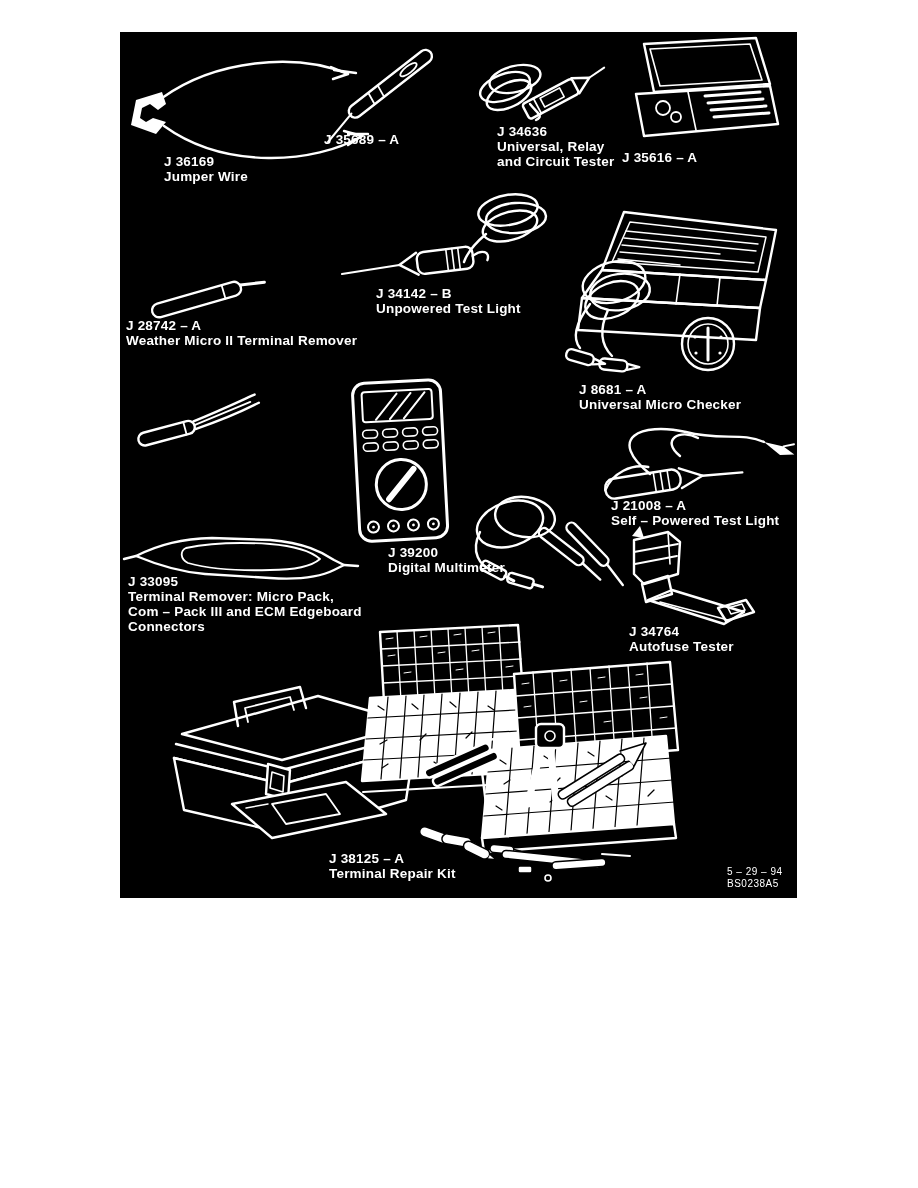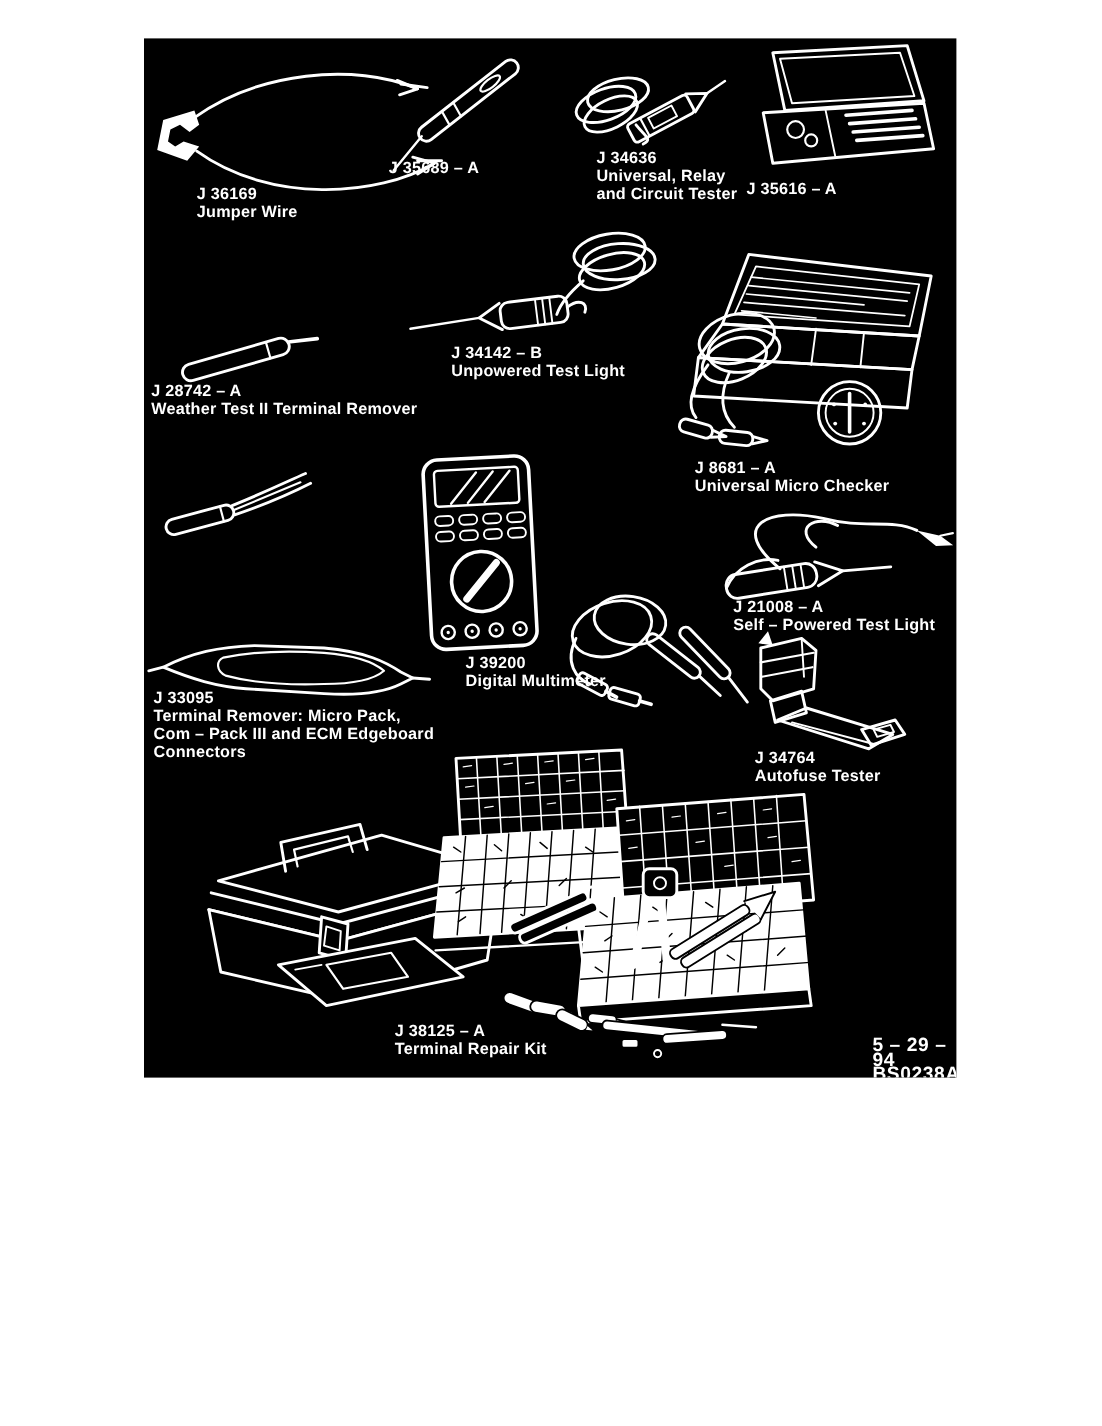--- a/index.html
+++ b/index.html
@@ -11,21 +11,21 @@
     position:absolute;left:120px;top:32px;width:677px;height:866px;
     background:#000;overflow:hidden;
   }
   .figure-canvas svg{position:absolute;left:0;top:0;}
   .label{
     position:absolute;color:#fff;
     font-weight:bold;font-size:13.5px;line-height:15px;letter-spacing:.2px;
   }
   .label .name{white-space:pre-line;}
   .footer{
-    position:absolute;color:#fff;font-weight:bold;font-size:16px;line-height:12px;
+    position:absolute;color:#fff;font-weight:normal;font-size:10px;line-height:12px;
     letter-spacing:.5px;
   }
 </style>
 </head>
 <body>
 
 <div class="figure-canvas">
 
   <svg width="677" height="866" viewBox="0 0 677 866">
     <g stroke="#fff" fill="none" stroke-width="2.4" stroke-linecap="round" stroke-linejoin="round">
@@ -413,21 +413,21 @@
   </div>
   <div class="label" style="left:502px;top:118px">
     <div class="code">J 35616 – A</div>
   </div>
   <div class="label" style="left:256px;top:254px">
     <div class="code">J 34142 – B</div>
     <div class="name">Unpowered Test Light</div>
   </div>
   <div class="label" style="left:6px;top:286px">
     <div class="code">J 28742 – A</div>
-    <div class="name">Weather Test II Terminal Remover</div>
+    <div class="name">Weather Micro II Terminal Remover</div>
   </div>
   <div class="label" style="left:459px;top:350px">
     <div class="code">J 8681 – A</div>
     <div class="name">Universal Micro Checker</div>
   </div>
   <div class="label" style="left:491px;top:466px">
     <div class="code">J 21008 – A</div>
     <div class="name">Self – Powered Test Light</div>
   </div>
   <div class="label" style="left:268px;top:513px">

